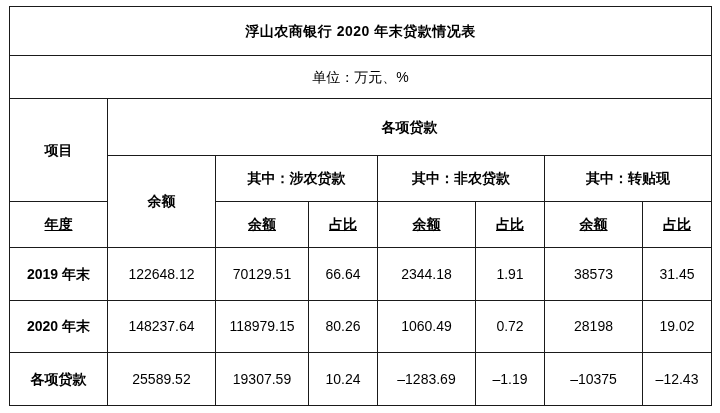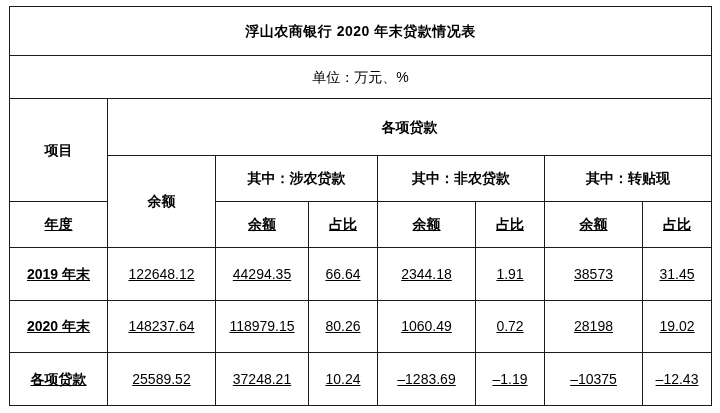--- a/index.html
+++ b/index.html
@@ -57,21 +57,21 @@
   .row-label {
     font-weight: bold;
     font-size: 14.5px;
   }
   .num {
     font-size: 14px;
   }
   .r-item { height: 52px; }
   .r-sub  { height: 42px; }
   .r-sub2 { height: 42px; text-decoration: underline; }
-  .r-data { height: 48px; text-decoration: underline; }
+  .r-data { height: 48px; }
 </style>
 </head>
 <body>
 
 <div class="sheet">
   <table class="doc">
     <colgroup>
       <col style="width:98px">
       <col style="width:108px">
       <col style="width:93px">
@@ -104,41 +104,41 @@
         <td class="hdr">占比</td>
         <td class="hdr">余额</td>
         <td class="hdr">占比</td>
         <td class="hdr">余额</td>
         <td class="hdr">占比</td>
       </tr>
 
       <tr class="r-data">
         <td class="row-label">2019 年末</td>
         <td class="num">122648.12</td>
-        <td class="num">44294.35</td>
+        <td class="num">70129.51</td>
         <td class="num">66.64</td>
         <td class="num">2344.18</td>
         <td class="num">1.91</td>
         <td class="num">38573</td>
         <td class="num">31.45</td>
       </tr>
       <tr class="r-data">
         <td class="row-label">2020 年末</td>
         <td class="num">148237.64</td>
         <td class="num">118979.15</td>
         <td class="num">80.26</td>
         <td class="num">1060.49</td>
         <td class="num">0.72</td>
         <td class="num">28198</td>
         <td class="num">19.02</td>
       </tr>
       <tr class="r-data">
         <td class="row-label">各项贷款</td>
         <td class="num">25589.52</td>
-        <td class="num">37248.21</td>
+        <td class="num">19307.59</td>
         <td class="num">10.24</td>
         <td class="num">–1283.69</td>
         <td class="num">–1.19</td>
         <td class="num">–10375</td>
         <td class="num">–12.43</td>
       </tr>
     </tbody>
   </table>
 </div>
 

